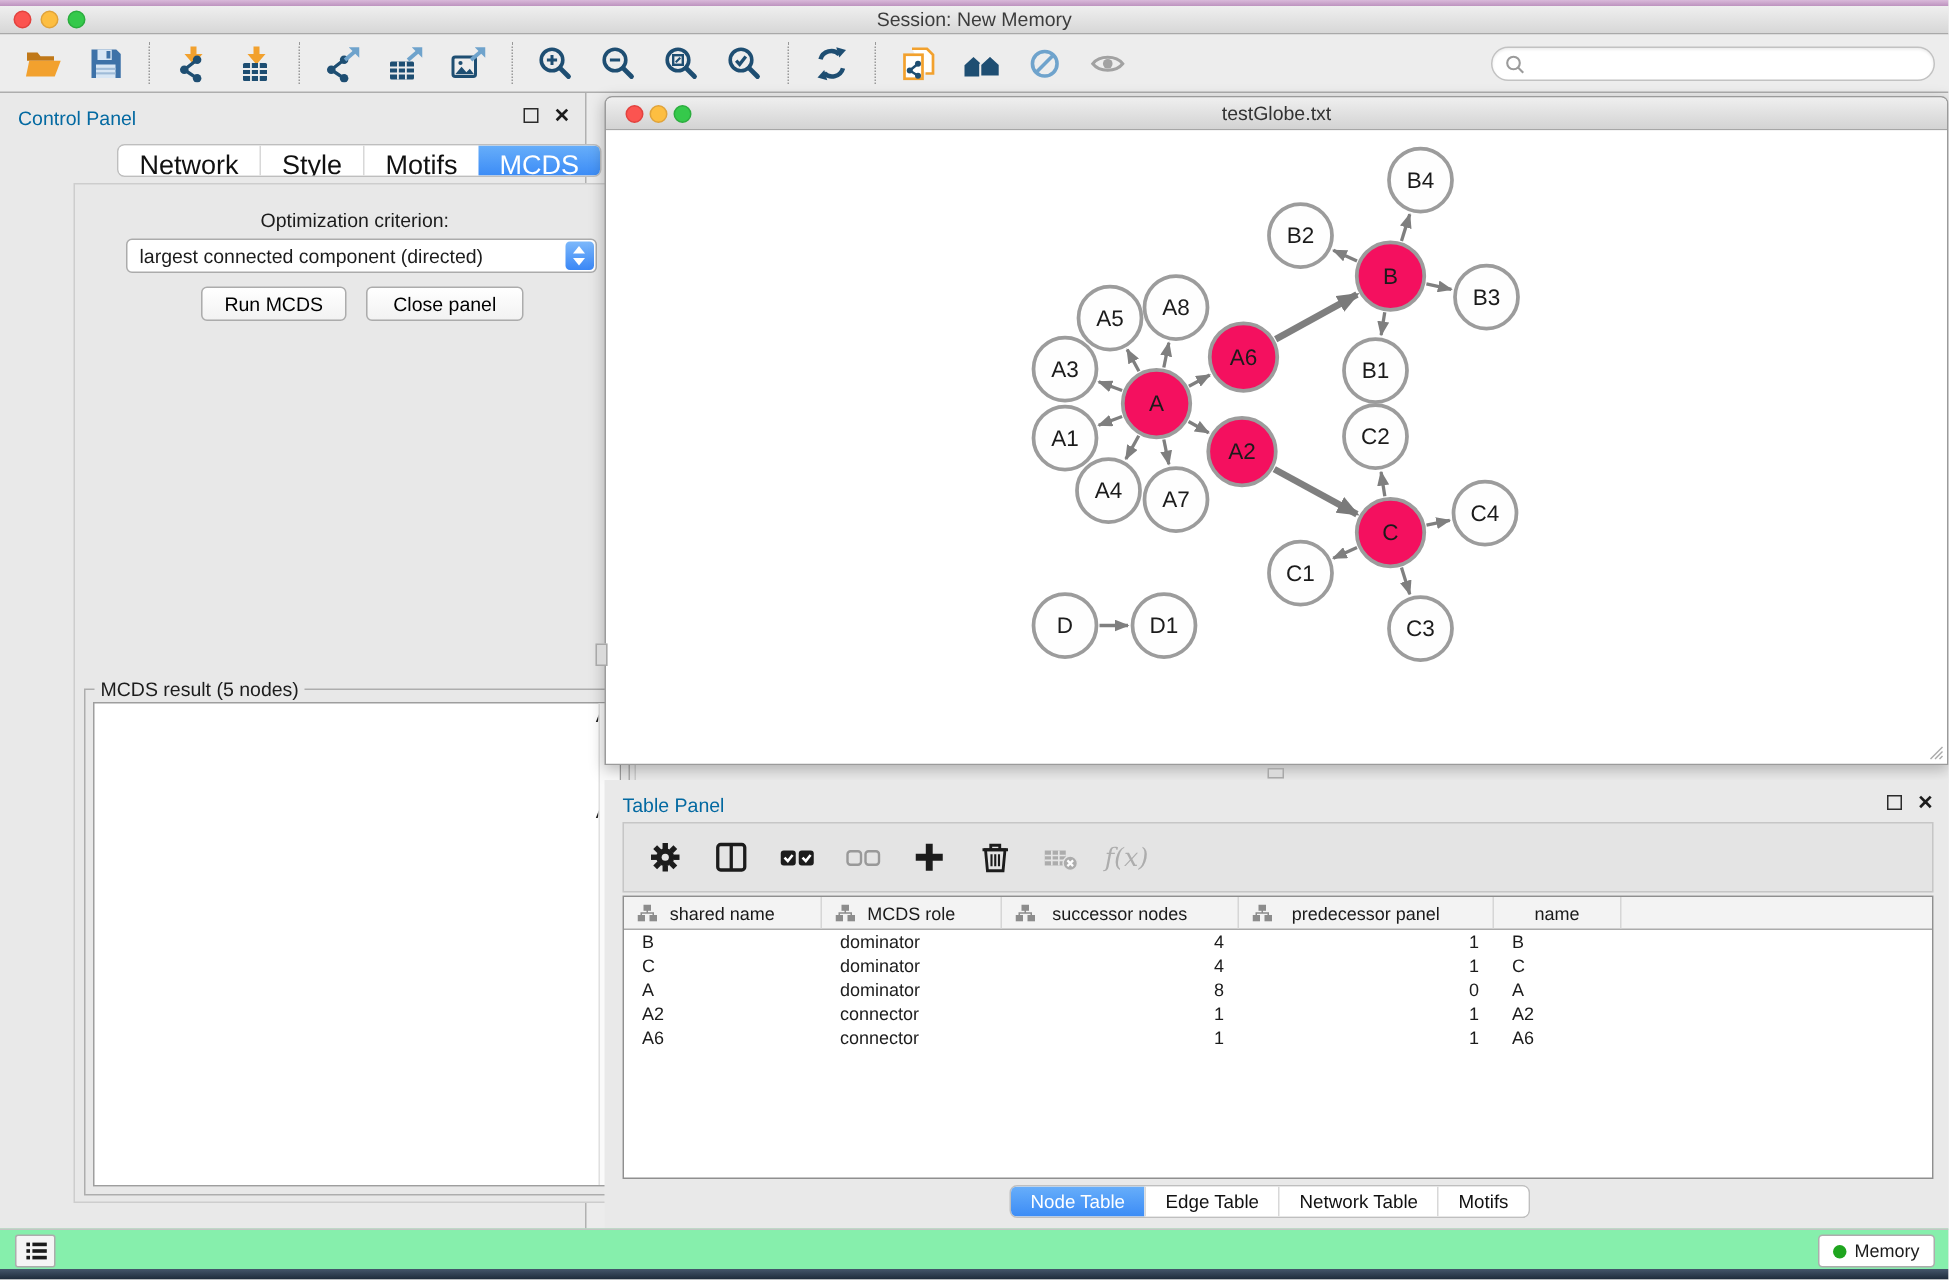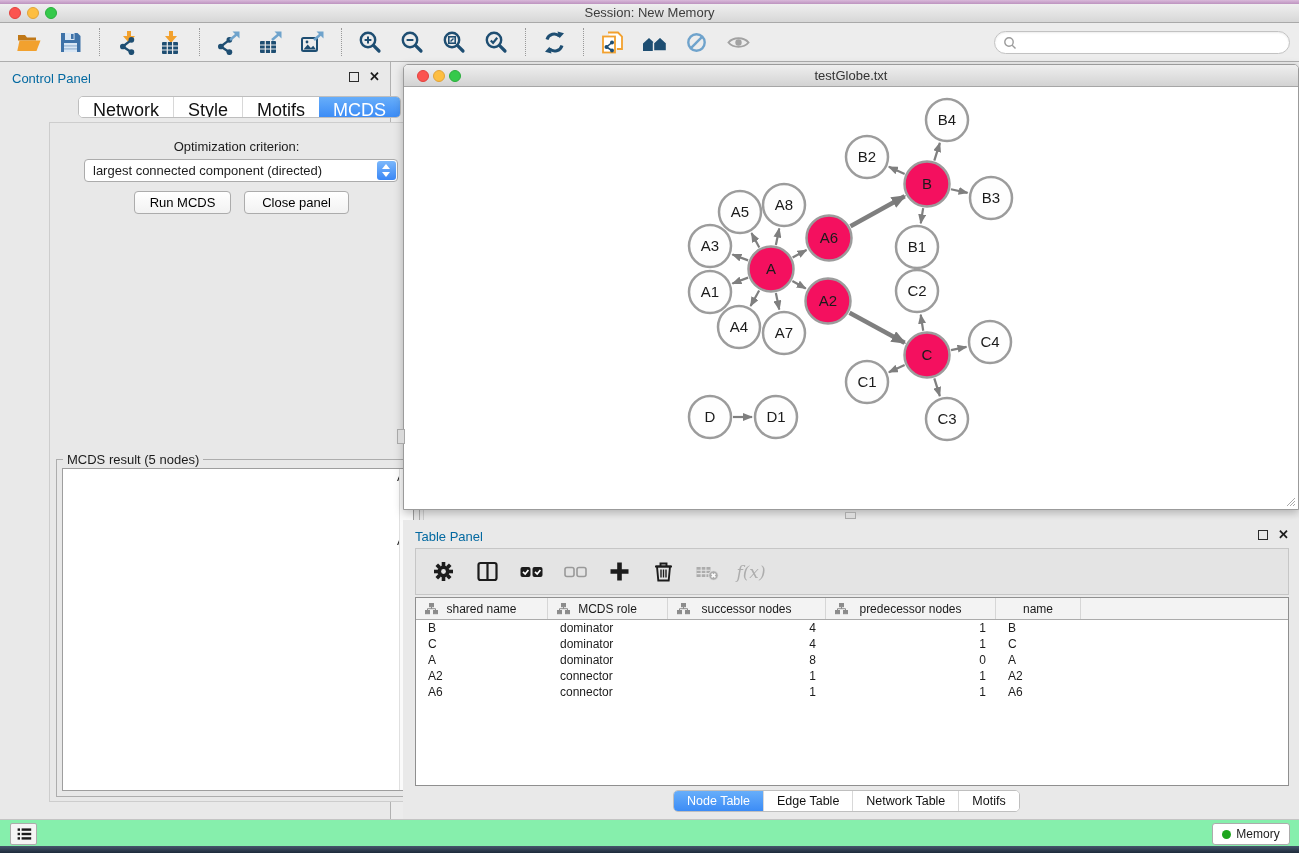--- a/index.html
+++ b/index.html
@@ -611,21 +611,21 @@
         </div>
       <div class="th">
           <svg width="13" height="12" viewBox="0 0 13 12">
             <g fill="#8C8C8C" stroke="#8C8C8C">
               <rect x="4.5" y="0.5" width="4" height="3.2"></rect>
               <rect x="0.5" y="7.5" width="4" height="3.2"></rect>
               <rect x="8.5" y="7.5" width="4" height="3.2"></rect>
               <path d="M6.5 3.7 v2 M2.5 7.5 v-1.8 h8 v1.8" fill="none" stroke-width="1"></path>
             </g>
           </svg>
-          <span>predecessor nodes</span>
+          <span>predecessor panel</span>
         </div>
       <div class="th">
           <span>name</span>
         </div>
       <div class="th filler"></div>
     </div>
     <div id="tp-body">
         <div class="tr">
           <div class="td c0">B</div>
           <div class="td c1">dominator</div>

